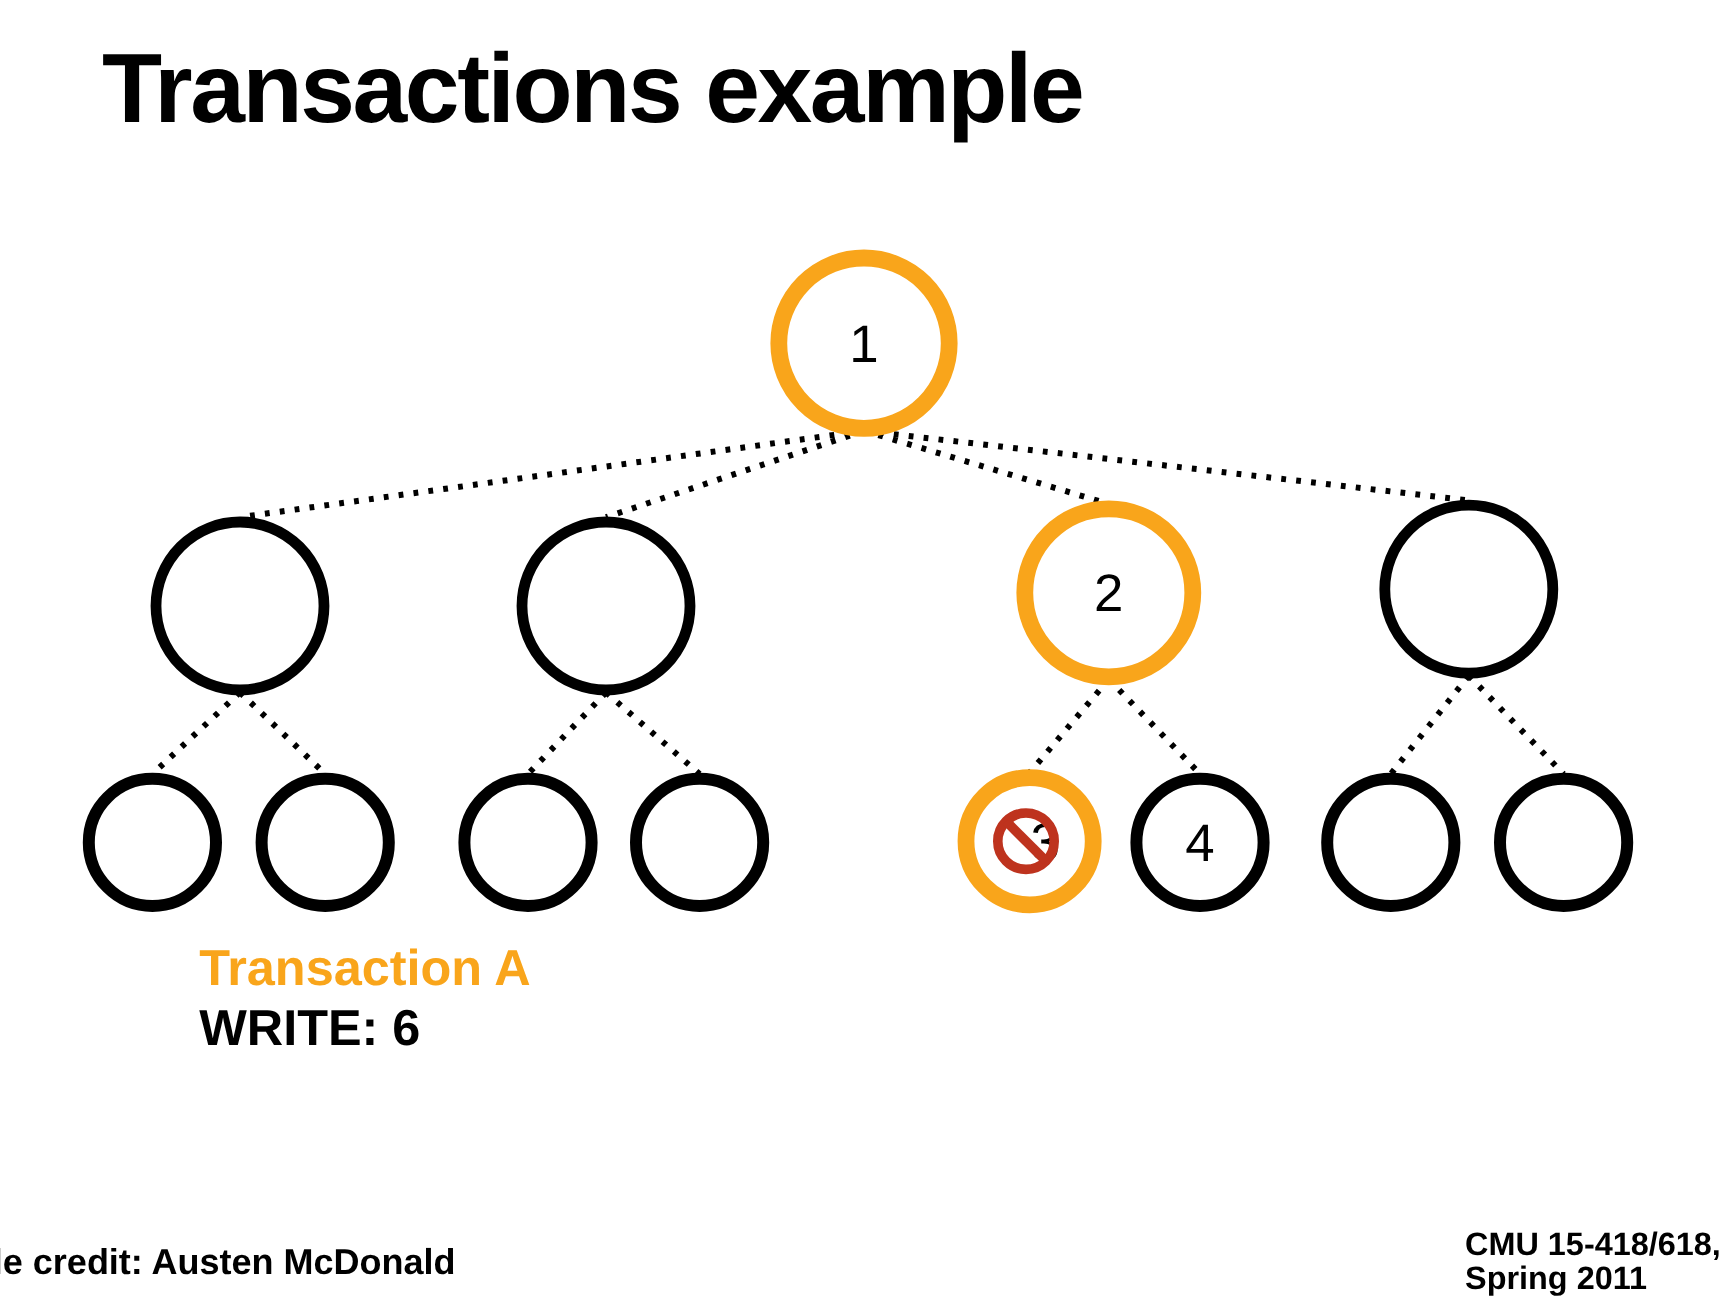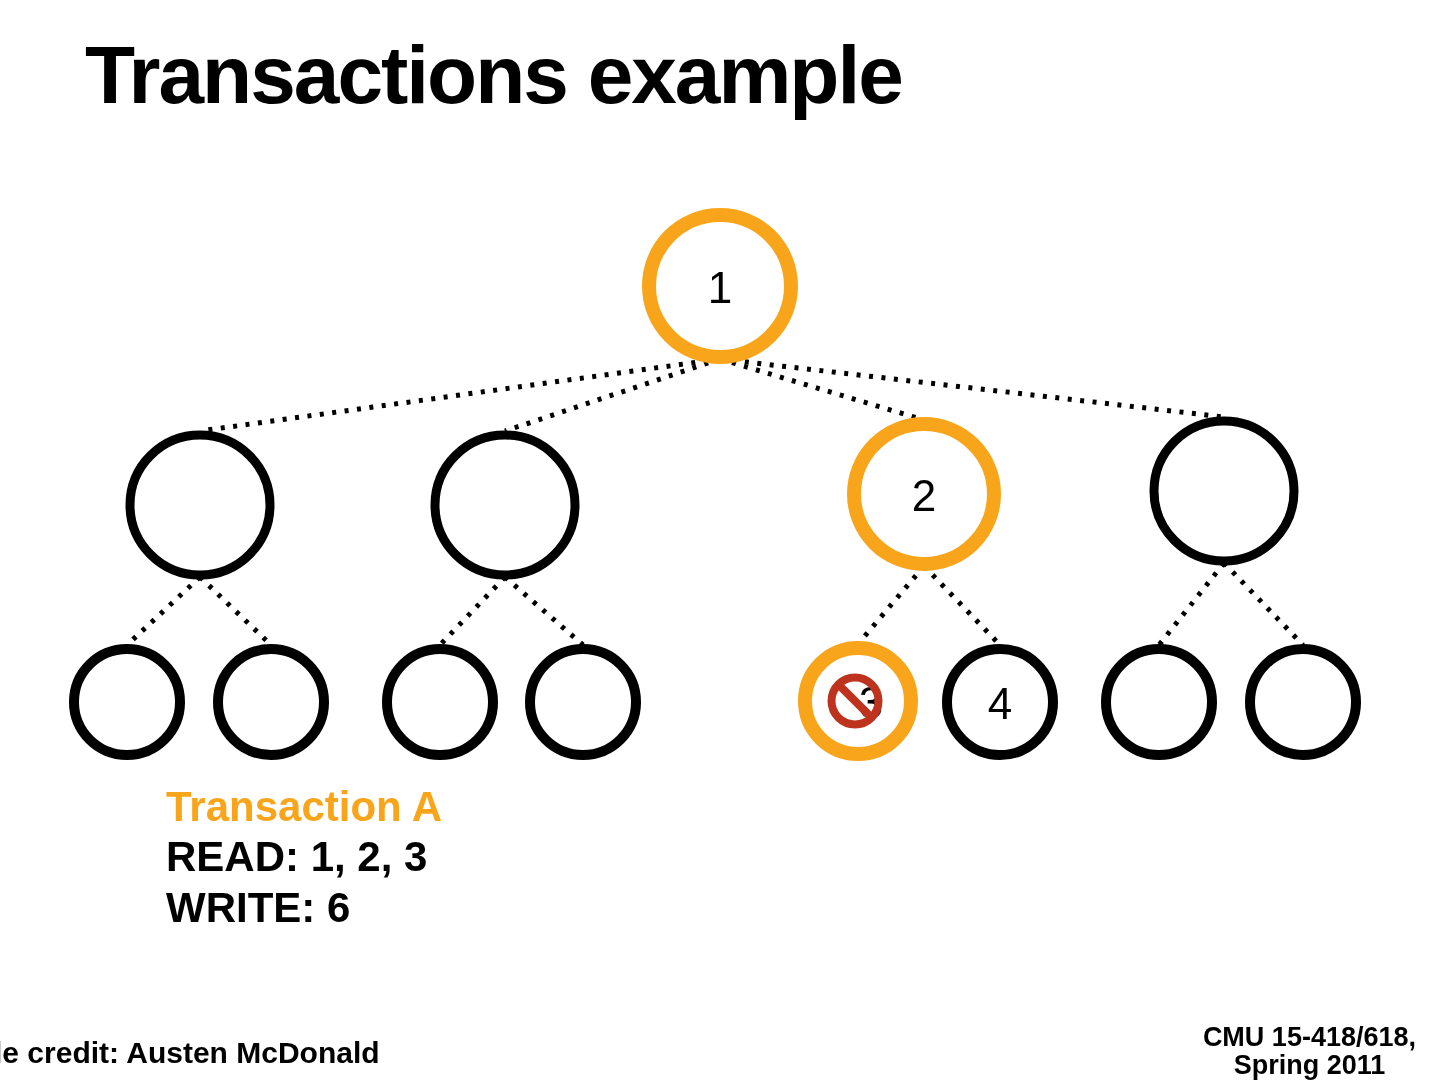--- a/index.html
+++ b/index.html
@@ -27,23 +27,23 @@
     font-size:42px;font-weight:700;line-height:1.2;
     color:#000;
     margin-left:11px;
   }
   .txn-name{color:#F9A51B;}
   .footer-credit{
     position:absolute;left:-6px;top:1036px;
     font-size:30px;font-weight:700;color:#000;white-space:nowrap;
   }
   .footer-course{
-    position:absolute;right:24px;top:1024px;
+    position:absolute;right:6px;top:1024px;
     font-size:27px;font-weight:700;color:#000;
-    text-align:center;line-height:1.02;
+    text-align:left;line-height:1.02;
   }
 </style>
 </head>
 <body>
 
 <div class="slide">
 
   <h1 class="slide-title">Transactions example</h1>
 
 
@@ -76,21 +76,20 @@
       <circle cx="855" cy="701" r="23.5" fill="none" stroke="#BE331E" stroke-width="8"></circle>
       <line x1="838.315" y1="684.315" x2="871.685" y2="717.685" stroke="#BE331E" stroke-width="8"></line>
       <circle cx="1000" cy="702" r="53" fill="#FFFFFF" stroke="#000000" stroke-width="10"></circle>
       <text x="1000" y="703" text-anchor="middle" dominant-baseline="central" font-size="44" fill="#000000" font-family="&quot;Liberation Sans&quot;,&quot;DejaVu Sans&quot;,sans-serif">4</text>
       <circle cx="1159" cy="702" r="53" fill="#FFFFFF" stroke="#000000" stroke-width="10"></circle>
       <circle cx="1303" cy="702" r="53" fill="#FFFFFF" stroke="#000000" stroke-width="10"></circle>
     </svg>
 
   <div class="txn-block">
     <div class="txn-name">Transaction A</div>
-    <div>READ: 1, 2, 3</div>
     <div>WRITE: 6</div>
   </div>
 
   <div class="footer-credit">le credit: Austen McDonald</div>
 
   <div class="footer-course">
     <div>CMU 15-418/618,</div>
     <div>Spring 2011</div>
   </div>
 

